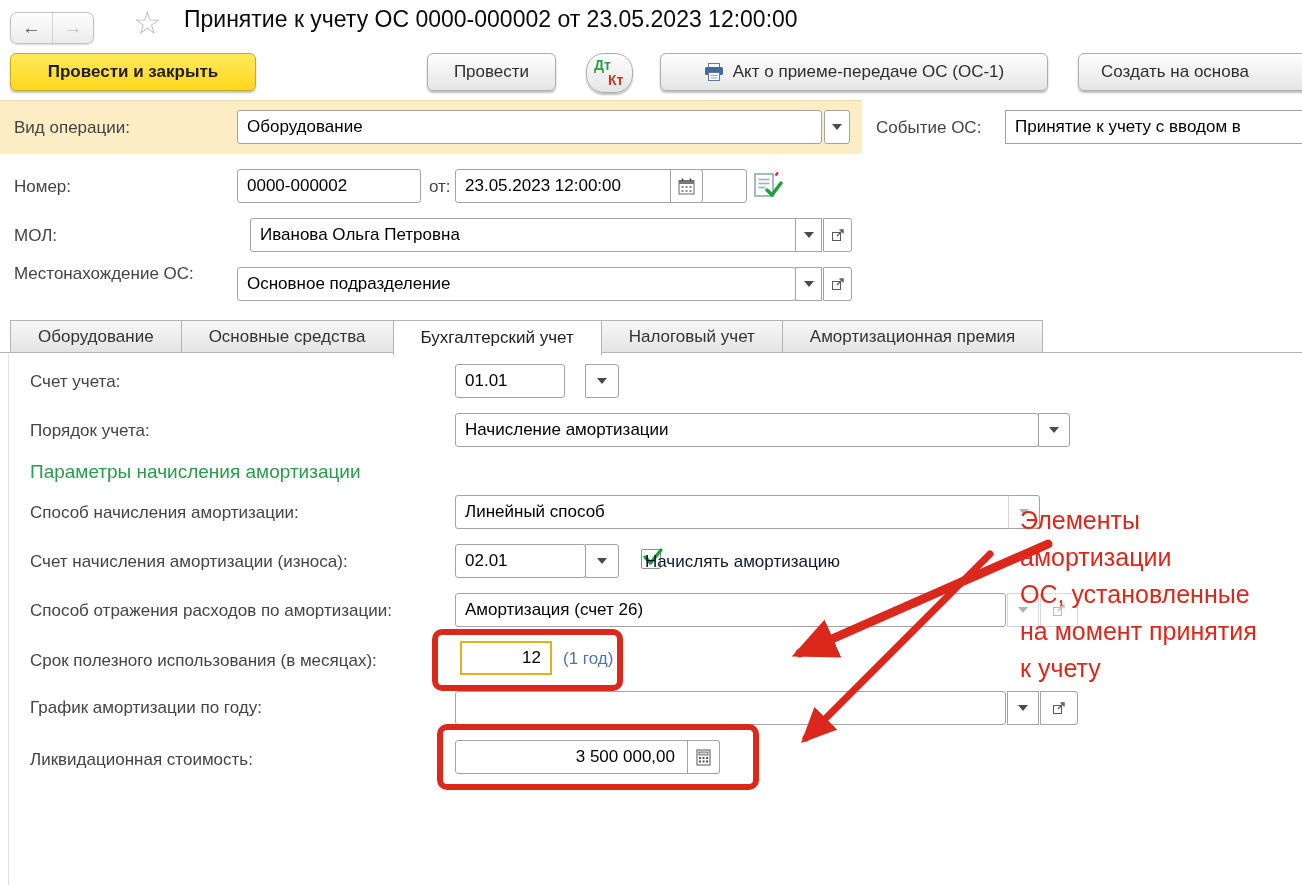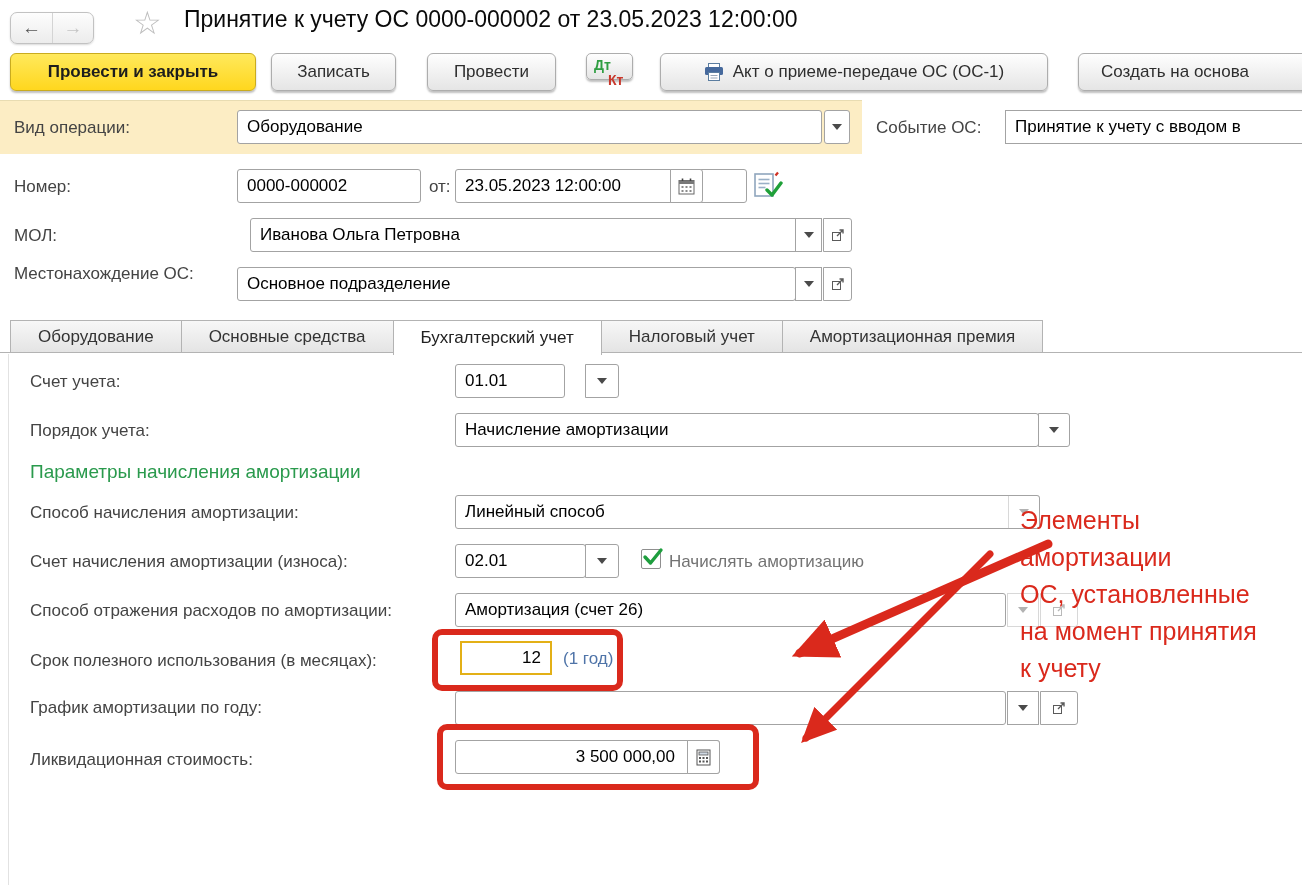--- a/index.html
+++ b/index.html
@@ -39,21 +39,21 @@
   .greenhdr{position:absolute;left:30px;top:461px;font-size:19px;color:#2a9a4d;white-space:nowrap}
   .cb{position:absolute;left:641px;top:549px;width:20px;height:20px;background:#fff;border:1px solid #8f8f8f;border-radius:2px}
   .cb svg{position:absolute;left:-1px;top:-4px}
   .focusfield{position:absolute;left:460px;top:641px;width:92px;height:34px;background:#fff;
               border:2px solid #e3b017;display:flex;align-items:center;justify-content:flex-end;
               padding:0 9px;font-size:17px}
   .hint{position:absolute;left:563px;top:649px;font-size:17px;color:#4f74a8;white-space:nowrap}
   .redbox{position:absolute;border:6px solid #da291c;border-radius:10px;z-index:4}
   .redtext{position:absolute;left:1020px;top:502px;z-index:6;color:#da291c;font-size:25px;line-height:37px;white-space:nowrap}
   .arrows{position:absolute;left:0;top:0;width:1302px;height:885px;z-index:5;pointer-events:none}
-  .dtkt{position:absolute;left:586px;top:53px;width:47px;height:27px;border:1px solid #adadad;border-radius:5px;
+  .dtkt{position:absolute;left:586px;top:53px;width:47px;height:40px;border:1px solid #adadad;border-radius:18px;
         background:linear-gradient(#fefefe,#e5e5e5);box-shadow:0 2px 2px rgba(0,0,0,.25)}
   .dtkt .dt{position:absolute;left:7px;top:3px;font-size:14px;font-weight:bold;color:#2f9e42}
   .dtkt .kt{position:absolute;left:21px;top:18px;font-size:14px;font-weight:bold;color:#c9372b}
 </style>
 </head>
 <body>
 
 <div class="page">
 
   <div class="navgrp">
@@ -61,21 +61,20 @@
         <span>←</span>
       </div>
     <div class="cell" style="color:#c3c3c3">
         <span>→</span>
       </div>
   </div>
   <div class="star">☆</div>
   <div class="title">Принятие к учету ОС 0000-000002 от 23.05.2023 12:00:00</div>
 
   <div class="toolbtn yellow" style="left:10px;top:53px;width:246px">Провести и закрыть</div>
-  <div class="toolbtn" style="left:271px;top:53px;width:125px">Записать</div>
   <div class="toolbtn" style="left:427px;top:53px;width:129px">Провести</div>
   <div class="dtkt">
     <span class="dt">Дт</span>
     <span class="kt">Кт</span>
   </div>
   <div class="toolbtn" style="left:660px;top:53px;width:388px">
     <svg width="20" height="18" viewBox="0 0 20 18">
       <rect x="4.5" y="0.5" width="11" height="5" fill="#fff" stroke="#5b7da0"></rect>
       <rect x="1" y="4" width="18" height="8" rx="1.5" fill="#46699c"></rect>
       <rect x="4.5" y="9.5" width="11" height="8" fill="#fff" stroke="#5b7da0"></rect>
@@ -181,21 +180,21 @@
   <div class="lbl" style="left:30px;top:552px">Счет начисления амортизации (износа):</div>
   <div class="field" style="left:455px;top:544px;width:131px">02.01</div>
   <div class="btnbox" style="left:585px;top:544px;width:34px;border-radius:0 3px 3px 0">
     <span class="tri"></span>
   </div>
   <div class="cb">
     <svg width="24" height="22" viewBox="0 0 24 22">
       <path d="M4 11 L9.5 17 L20 4" fill="none" stroke="#1e9e3e" stroke-width="3.4" stroke-linecap="round" stroke-linejoin="round"></path>
     </svg>
   </div>
-  <div class="lbl" style="left:669px;top:552px;color:#737373">Начислять амортизацию</div>
+  <div class="lbl" style="left:645px;top:552px;color:#0f172a">Начислять амортизацию</div>
 
   <div class="lbl" style="left:30px;top:601px">Способ отражения расходов по амортизации:</div>
   <div class="field" style="left:455px;top:593px;width:551px">Амортизация (счет 26)</div>
   <div class="btnbox pale" style="left:1007px;top:593px;width:32px;border-radius:0">
     <span class="tri"></span>
   </div>
   <div class="btnbox pale" style="left:1040px;top:593px;width:38px;border-radius:0 3px 3px 0">
     <svg width="14" height="14" viewBox="0 0 14 14">
       <rect x="1.5" y="4.5" width="8" height="8" fill="#fff" stroke="#5a5a5a"></rect>
       <path d="M6 8 L12 2 M8.5 2 H12 V5.5" fill="none" stroke="#5a5a5a" stroke-width="1.4"></path>

